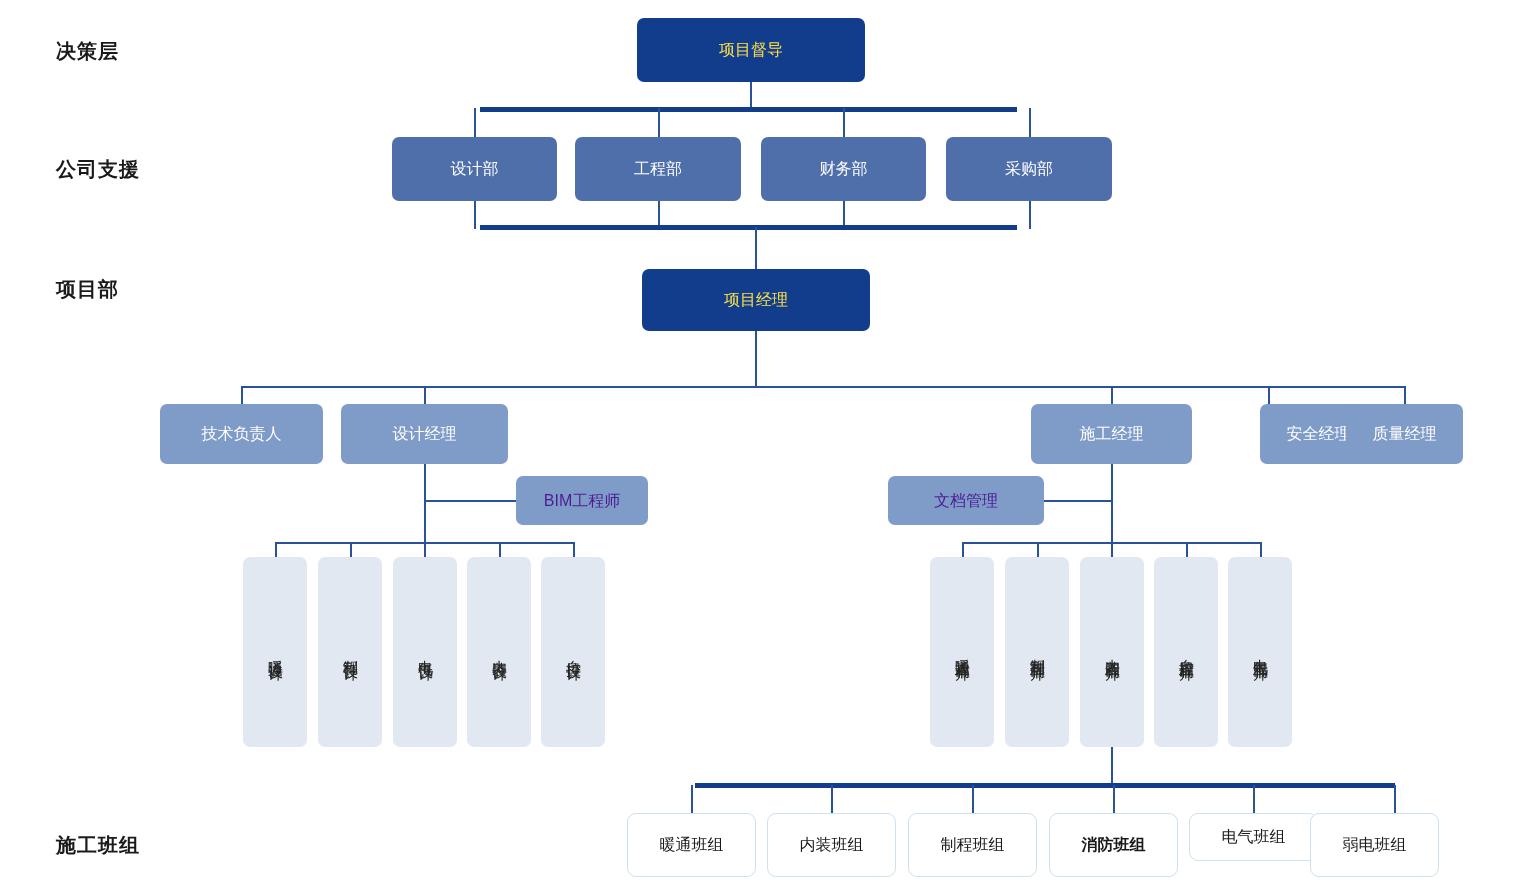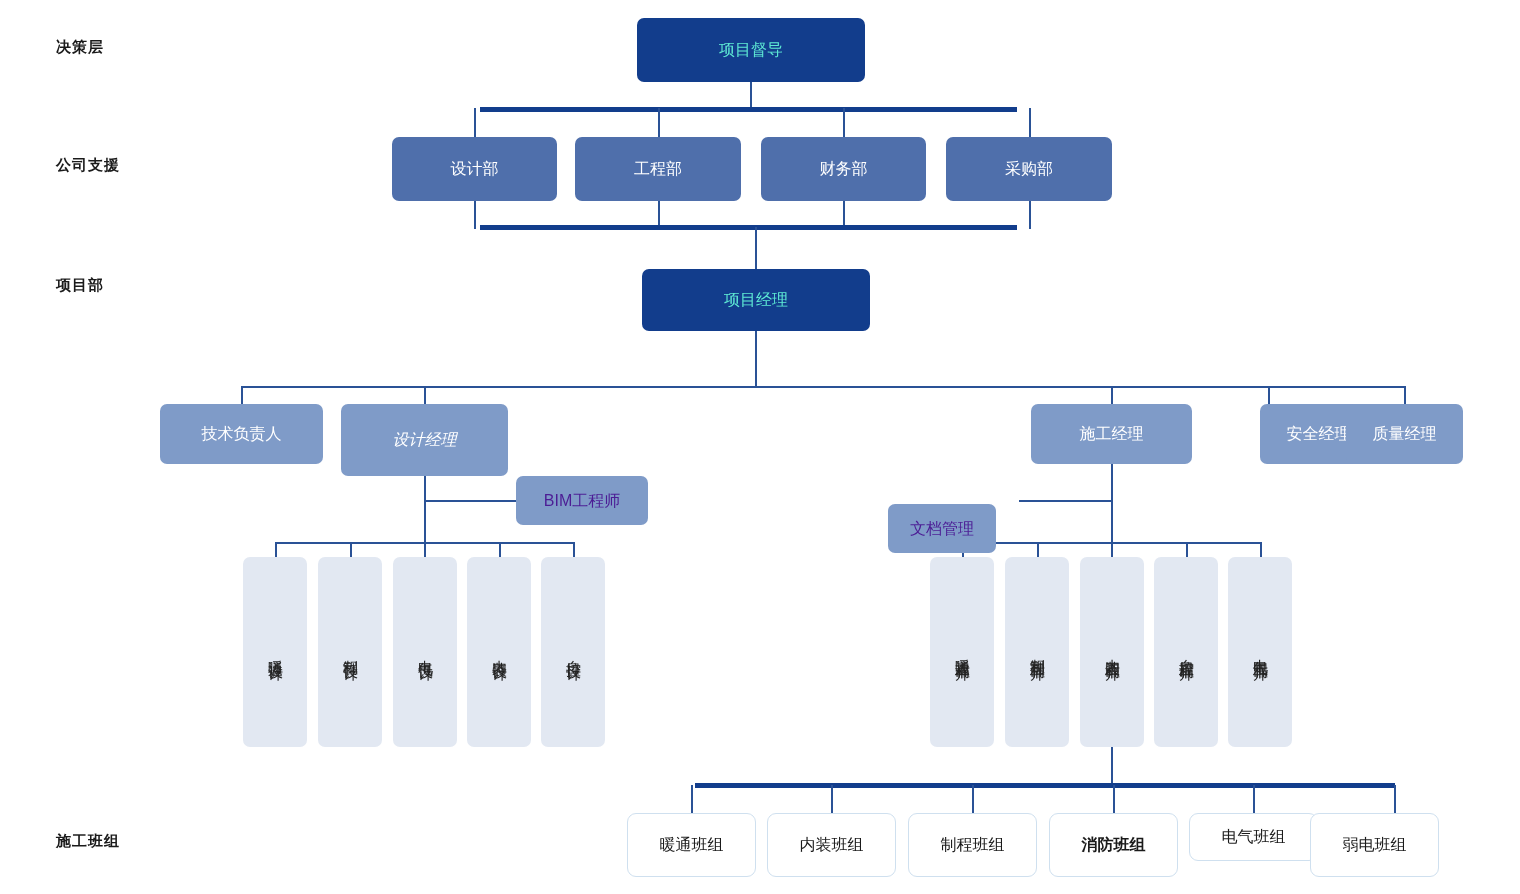--- a/index.html
+++ b/index.html
@@ -5,35 +5,35 @@
   html,body{margin:0;padding:0;background:#ffffff;}
   body{
     font-family:"Liberation Sans","DejaVu Sans",sans-serif;
     width:1520px;height:894px;overflow:hidden;
   }
   #stage{position:relative;width:1520px;height:894px;background:#fff;}
 
   
   .row-label{
     position:absolute;
-    font-size:15px;font-weight:bold;color:#1a1a1a;
+    font-size:20px;font-weight:bold;color:#1a1a1a;
     letter-spacing:1px;white-space:nowrap;
   }
 
   
   .node{
     position:absolute;
     display:flex;align-items:center;justify-content:center;
     border-radius:7px;
     font-size:16px;
     text-align:center;
     box-sizing:border-box;
     line-height:1.25;
   }
-  .node.lvl-exec{background:#123d8c;color:#5eead4;}
+  .node.lvl-exec{background:#123d8c;color:#fde047;}
   .node.lvl-dept{background:#4f6fab;color:#fff;}
   .node.lvl-mgr{background:#7f9bc8;color:#fff;}
   .node.lvl-spec{background:#7f9bc8;color:#4c1d95;}
   .node.lvl-disc{
     background:#e2e8f2;color:#222;
     writing-mode:vertical-rl;text-orientation:upright;
     letter-spacing:2px;font-size:15px;
   }
   .node.lvl-crew{
     background:#ffffff;color:#1a1a1a;
@@ -113,27 +113,27 @@
   <div class="node lvl-exec" style="left:637px;top:18px;width:228px;height:64px;">项目督导</div>
 
   <div class="node lvl-dept" style="left:392px;top:137px;width:165px;height:64px;">设计部</div>
   <div class="node lvl-dept" style="left:575px;top:137px;width:166px;height:64px;">工程部</div>
   <div class="node lvl-dept" style="left:761px;top:137px;width:165px;height:64px;">财务部</div>
   <div class="node lvl-dept" style="left:946px;top:137px;width:166px;height:64px;">采购部</div>
 
   <div class="node lvl-exec" style="left:642px;top:269px;width:228px;height:62px;">项目经理</div>
 
   <div class="node lvl-mgr" style="left:160px;top:404px;width:163px;height:60px;">技术负责人</div>
-  <div class="node lvl-mgr" style="left:341px;top:404px;width:167px;height:72px;font-style:italic;">设计经理</div>
+  <div class="node lvl-mgr" style="left:341px;top:404px;width:167px;height:60px;">设计经理</div>
   <div class="node lvl-mgr" style="left:1031px;top:404px;width:161px;height:60px;">施工经理</div>
   <div class="node lvl-mgr" style="left:1260px;top:404px;width:117px;height:60px;">安全经理</div>
   <div class="node lvl-mgr" style="left:1346px;top:404px;width:117px;height:60px;">质量经理</div>
 
   <div class="node lvl-spec" style="left:516px;top:476px;width:132px;height:49px;">BIM工程师</div>
-  <div class="node lvl-spec" style="left:888px;top:476px;width:108px;height:49px;margin-top:28px;">文档管理</div>
+  <div class="node lvl-spec" style="left:888px;top:476px;width:156px;height:49px;">文档管理</div>
 
   <div class="node lvl-disc" style="left:243px;top:557px;width:64px;height:190px;">暖通设计</div>
   <div class="node lvl-disc" style="left:318px;top:557px;width:64px;height:190px;">制程设计</div>
   <div class="node lvl-disc" style="left:393px;top:557px;width:64px;height:190px;">电气设计</div>
   <div class="node lvl-disc" style="left:467px;top:557px;width:64px;height:190px;">内装设计</div>
   <div class="node lvl-disc" style="left:541px;top:557px;width:64px;height:190px;">自控设计</div>
 
   <div class="node lvl-disc" style="left:930px;top:557px;width:64px;height:190px;">暖通工程师</div>
   <div class="node lvl-disc" style="left:1005px;top:557px;width:64px;height:190px;">制程工程师</div>
   <div class="node lvl-disc" style="left:1080px;top:557px;width:64px;height:190px;">内装工程师</div>

